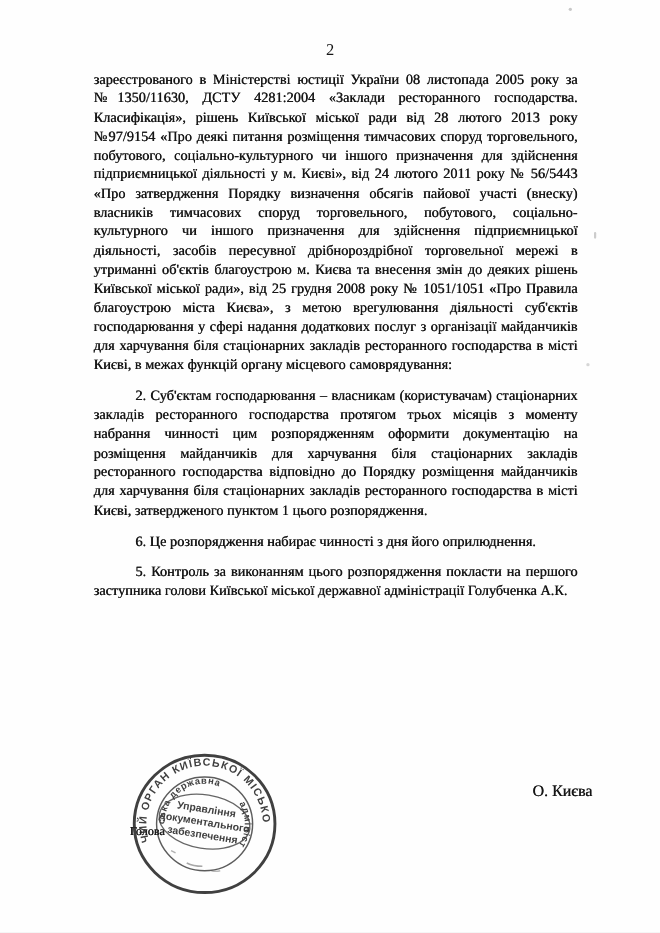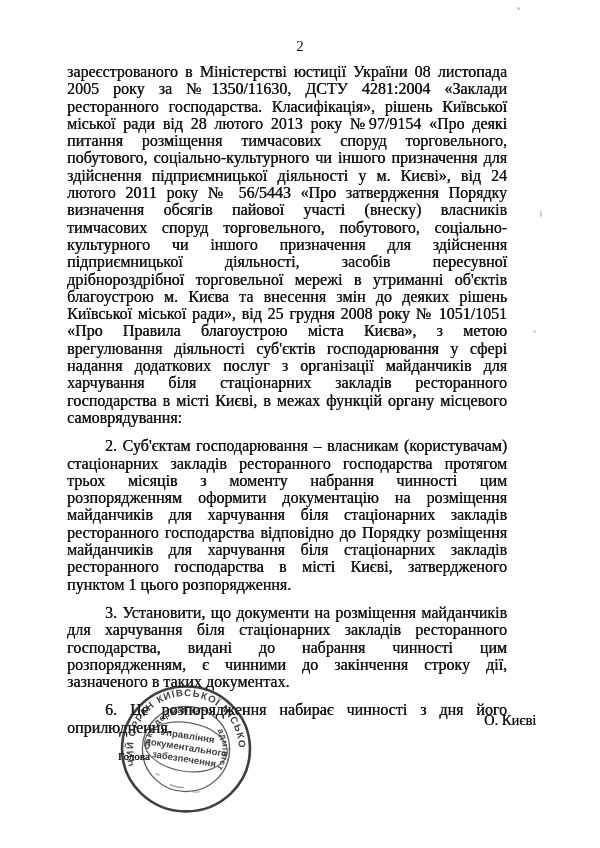--- a/index.html
+++ b/index.html
@@ -11,22 +11,22 @@
     overflow:hidden;
     font-family:"Liberation Serif", serif;
     color:#161616;
   }
   .page-number {
     position:absolute; top:38px; left:0; width:600px;
     text-align:center;
     font-size:15px;
   }
   .body-text {
-    position:absolute; left:67px; top:63px; width:440px;
-    font-size:16px;
+    position:absolute; left:85px; top:63px; width:440px;
+    font-size:13px;
     line-height:17.3px;
     text-align:justify;
     text-shadow:0.35px 0 0 currentColor; 
   }
   .body-text p { margin:0 0 11px 0; text-indent:38px; }
   .body-text p.continuation { text-indent:0; }
   .sig-title {
     position:absolute; left:118px; top:712px;
     font-size:11px; text-shadow:0.35px 0 0 currentColor;margin-top:38px;
   }
@@ -55,26 +55,26 @@
 </head>
 <body>
 
 <div class="page">
 
   <div class="page-number">2</div>
 
   <div class="body-text">
     <p class="continuation">зареєстрованого в Міністерстві юстиції України 08 листопада 2005 року за №1350/11630, ДСТУ 4281:2004 «Заклади ресторанного господарства. Класифікація», рішень Київської міської ради від 28 лютого 2013 року №97/9154 «Про деякі питання розміщення тимчасових споруд торговельного, побутового, соціально-культурного чи іншого призначення для здійснення підприємницької діяльності у м. Києві», від 24 лютого 2011 року № 56/5443 «Про затвердження Порядку визначення обсягів пайової участі (внеску) власників тимчасових споруд торговельного, побутового, соціально-культурного чи іншого призначення для здійснення підприємницької діяльності, засобів пересувної дрібнороздрібної торговельної мережі в утриманні об'єктів благоустрою м. Києва та внесення змін до деяких рішень Київської міської ради», від 25 грудня 2008 року № 1051/1051 «Про Правила благоустрою міста Києва», з метою врегулювання діяльності суб'єктів господарювання у сфері надання додаткових послуг з організації майданчиків для харчування біля стаціонарних закладів ресторанного господарства в місті Києві, в межах функцій органу місцевого самоврядування:</p>
     <p>2. Суб'єктам господарювання – власникам (користувачам) стаціонарних закладів ресторанного господарства протягом трьох місяців з моменту набрання чинності цим розпорядженням оформити документацію на розміщення майданчиків для харчування біля стаціонарних закладів ресторанного господарства відповідно до Порядку розміщення майданчиків для харчування біля стаціонарних закладів ресторанного господарства в місті Києві, затвердженого пунктом 1 цього розпорядження.</p>
-    <p>3. Установити, що документи на розміщення майданчиків для харчування біля стаціонарних закладів ресторанного господарства, видані до набрання чинності цим розпорядженням, є чинними до закінчення строку дії, зазначеного в таких документах.</p>
     <p>6. Це розпорядження набирає чинності з дня його оприлюднення.</p>
+    <p>5. Контроль за виконанням цього розпорядження покласти на першого заступника голови Київської міської державної адміністрації Голубченка А.К.</p>
   </div>
 
   <div class="sig-title">Голова</div>
-  <div class="sig-name">О. Києві</div>
+  <div class="sig-name">О. Києва</div>
 
   <svg class="stamp" viewBox="0 0 136 132" xmlns="http://www.w3.org/2000/svg">
 
     <ellipse cx="68" cy="64" rx="63" ry="61.5" fill="none" stroke="#262626" stroke-width="2.6"></ellipse>
 
     <ellipse cx="68" cy="64" rx="43" ry="42" fill="none" stroke="#262626" stroke-width="1.3" opacity="0.85"></ellipse>
 
     <defs>
       <path id="outer-ring-path" d="M 19.1 81.8 A 52 52 0 1 1 116.9 46.2 A 52 52 0 1 1 19.1 81.8"></path>
       <path id="inner-ring-path" d="M 33.2 73.3 A 36 36 0 1 1 102.8 54.7 A 36 36 0 1 1 33.2 73.3"></path>

